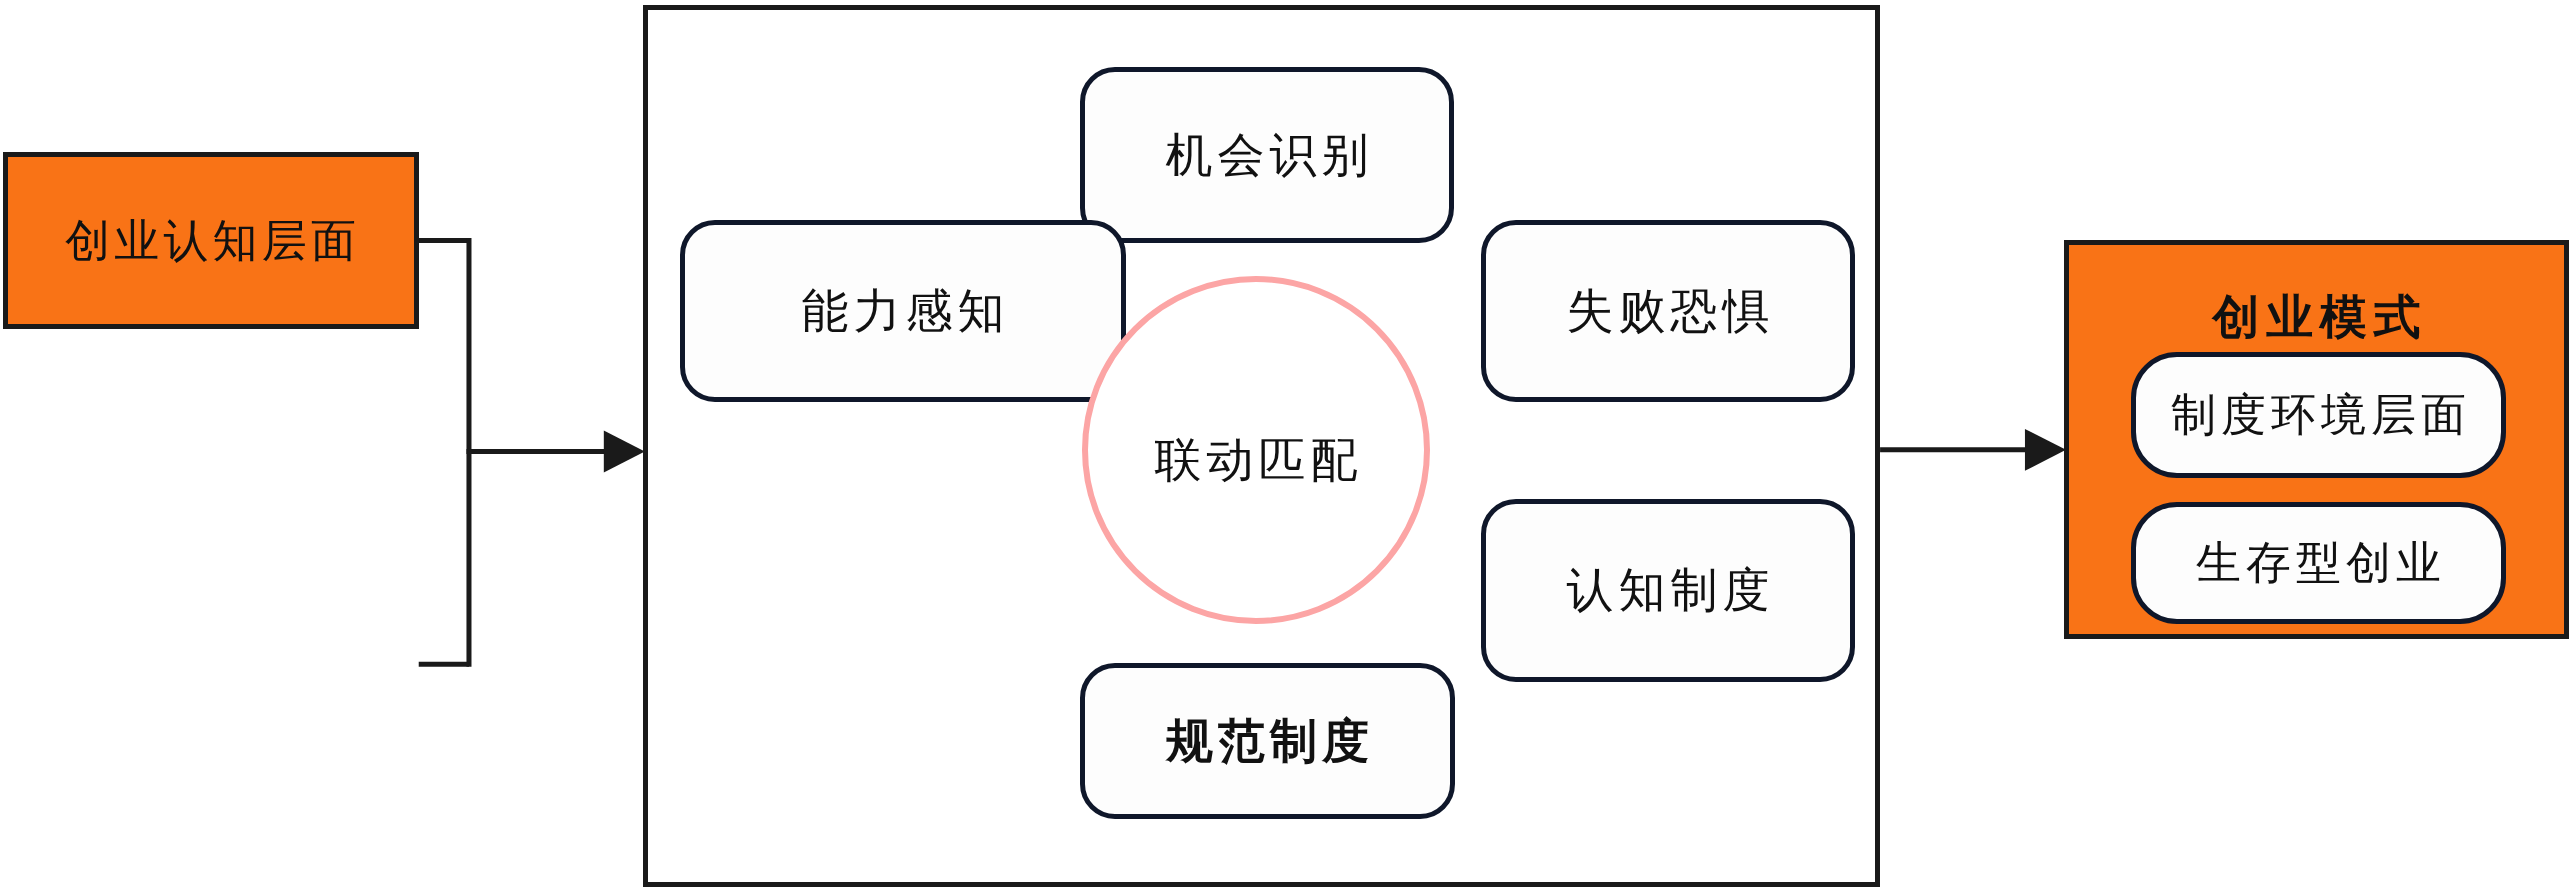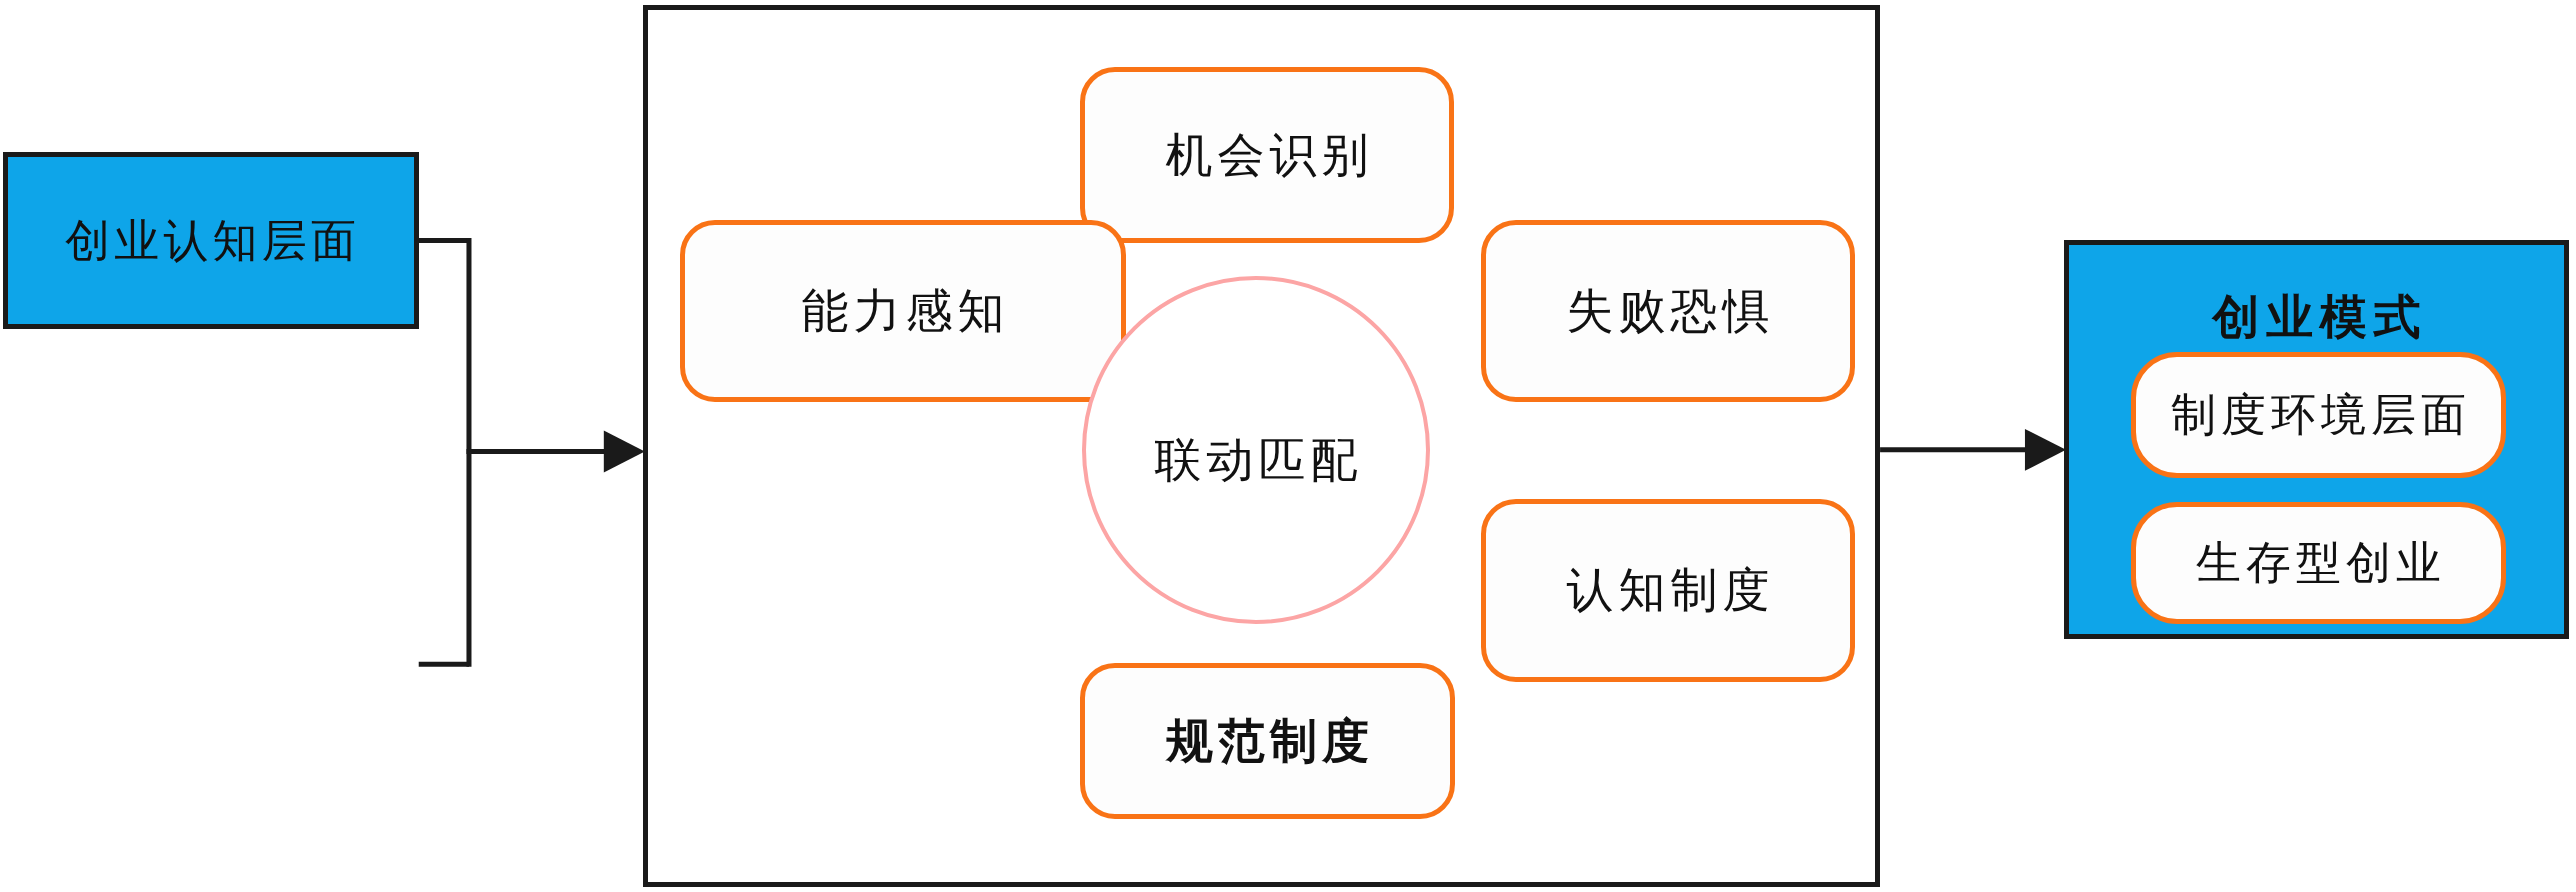--- a/index.html
+++ b/index.html
@@ -9,37 +9,37 @@
     width: 2576px;
     height: 893px;
     background: #ffffff;
     font-family: "Liberation Serif", "DejaVu Serif", serif;
     color: #111111;
     overflow: hidden;
   }
   .rect {
     position: absolute;
     border: 5px solid #1a1a1a;
-    background: #0ea5e9;
+    background: #f97316;
     display: flex;
     align-items: center;
     justify-content: center;
   }
   .rounded {
     position: absolute;
-    border: 5px solid #f97316;
+    border: 5px solid #0f172a;
     border-radius: 35px;
     background: #fdfdfd;
     display: flex;
     align-items: center;
     justify-content: center;
   }
   .circle {
     position: absolute;
-    border: 4px solid #fca5a5;
+    border: 6px solid #fca5a5;
     border-radius: 50%;
     background: #ffffff;
     display: flex;
     align-items: center;
     justify-content: center;
   }
   .label-6 { font-size: 45px; letter-spacing: 4.2px; text-indent: 4.2px; white-space: nowrap; }
   .label-4 { font-size: 47px; letter-spacing: 5px; text-indent: 5px; white-space: nowrap; }
   .label-5 { font-size: 45px; letter-spacing: 5px; text-indent: 5px; white-space: nowrap; }
   .circle-label { font-size: 47px; letter-spacing: 5px; text-indent: 5px; white-space: nowrap; padding-top: 20px; }

